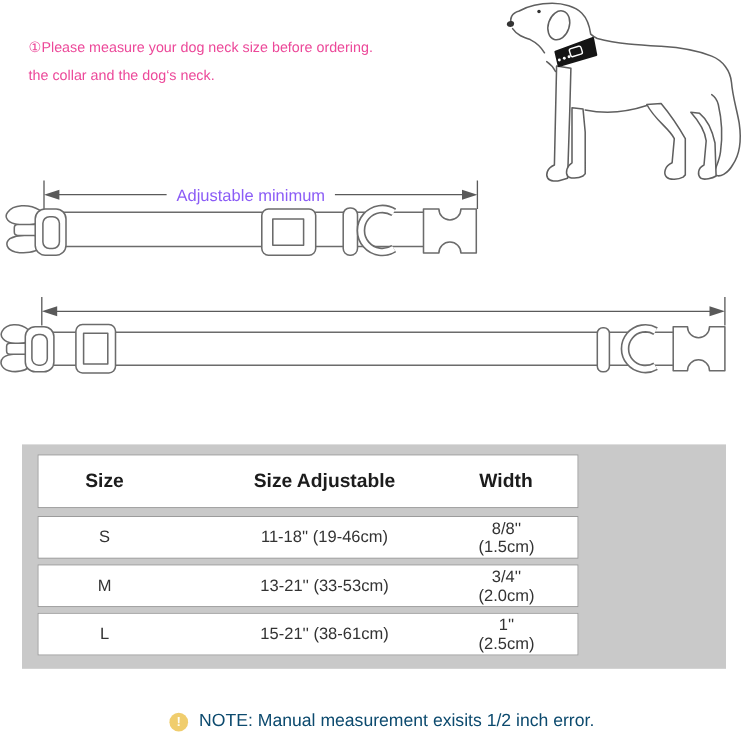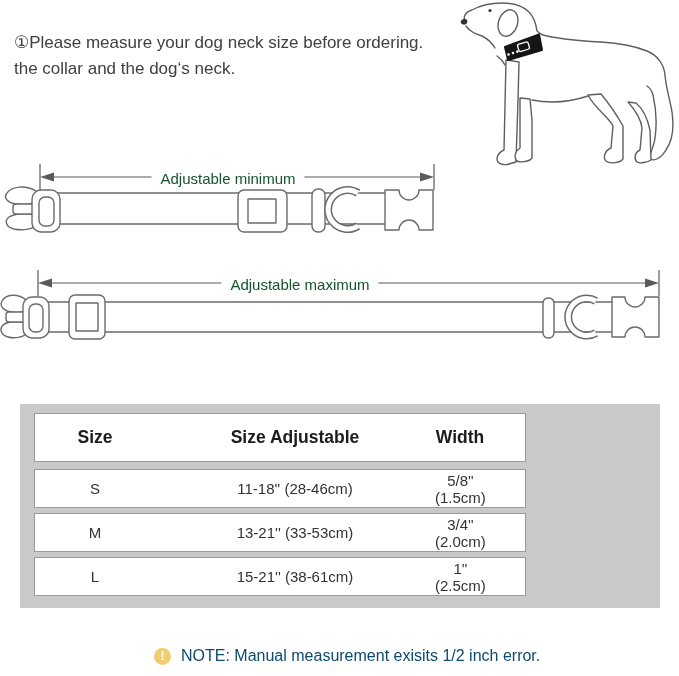--- a/index.html
+++ b/index.html
@@ -3,32 +3,32 @@
 <meta charset="utf-8">
 <style>
   * { margin:0; padding:0; box-sizing:border-box; }
   html,body { background:#ffffff; }
   body { font-family:"Liberation Sans","DejaVu Sans",sans-serif; }
   #stage {
     position:relative; width:679px; height:676px; background:#ffffff;
     overflow:hidden; color:#2e2e2e;
   }
   
-  .instructions { position:absolute; left:14px; top:30px; width:440px;
-    font-size:17px; line-height:26px; color:#404040; }
+  .instructions { position:absolute; left:26px; top:30px; width:440px;
+    font-size:13px; line-height:26px; color:#ec4899; }
   .instructions .ln2 { word-spacing:2px; }
   
   #dog-svg { position:absolute; left:440px; top:0px; }
   
   .diagram-svg { position:absolute; left:0; }
   #diagram-min-svg { top:160px; }
   #diagram-max-svg { top:260px; }
   .arrow-label {
     position:absolute; transform:translate(-50%,-50%);
-    background:#ffffff; padding:0 9px; font-size:15px; color:#14532d;
+    background:#ffffff; padding:0 9px; font-size:15px; color:#8b5cf6;
     white-space:nowrap;
   }
   #label-min { left:228px; top:178px; }
   #label-max { left:300px; top:284px; }
   
   .size-table { position:absolute; left:20px; top:404px; width:640px; height:204px;
     background:#c9c9c9; }
   .t-row {
     position:absolute; left:14px; width:492px; background:#ffffff;
     border:1px solid #9b9b9b;
@@ -164,32 +164,31 @@
       <rect x="76" y="43" width="22" height="28"></rect>
 
       <rect x="543" y="38" width="11" height="40" rx="5"></rect>
     </g>
 
     <path d="M596,41 A18.5,18.5 0 1 0 596,73" fill="none" stroke="#6b6b6b" stroke-width="8"></path>
     <path d="M596,41 A18.5,18.5 0 1 0 596,73" fill="none" stroke="#ffffff" stroke-width="5"></path>
 
     <path fill="#ffffff" stroke="#6b6b6b" stroke-width="1.4" stroke-linejoin="round" d="M612,37 L625,37 A10,10 0 0 0 645,37 L659,37 L659,77 L645,77 A10,10 0 0 0 625,77 L612,77 Z"></path>
   </svg>
-  <span id="label-max" class="arrow-label">Adjustable maximum</span>
 
   <div class="size-table">
     <div class="t-row t-head">
       <div>Size</div>
       <div>Size Adjustable</div>
       <div>Width</div>
     </div>
     <div id="row-s" class="t-row t-body">
       <div>S</div>
-      <div>11-18'' (28-46cm)</div>
-      <div>5/8'' (1.5cm)</div>
+      <div>11-18'' (19-46cm)</div>
+      <div>8/8'' (1.5cm)</div>
     </div>
     <div id="row-m" class="t-row t-body">
       <div>M</div>
       <div>13-21'' (33-53cm)</div>
       <div>3/4'' (2.0cm)</div>
     </div>
     <div id="row-l" class="t-row t-body">
       <div>L</div>
       <div>15-21'' (38-61cm)</div>
       <div>1'' (2.5cm)</div>

